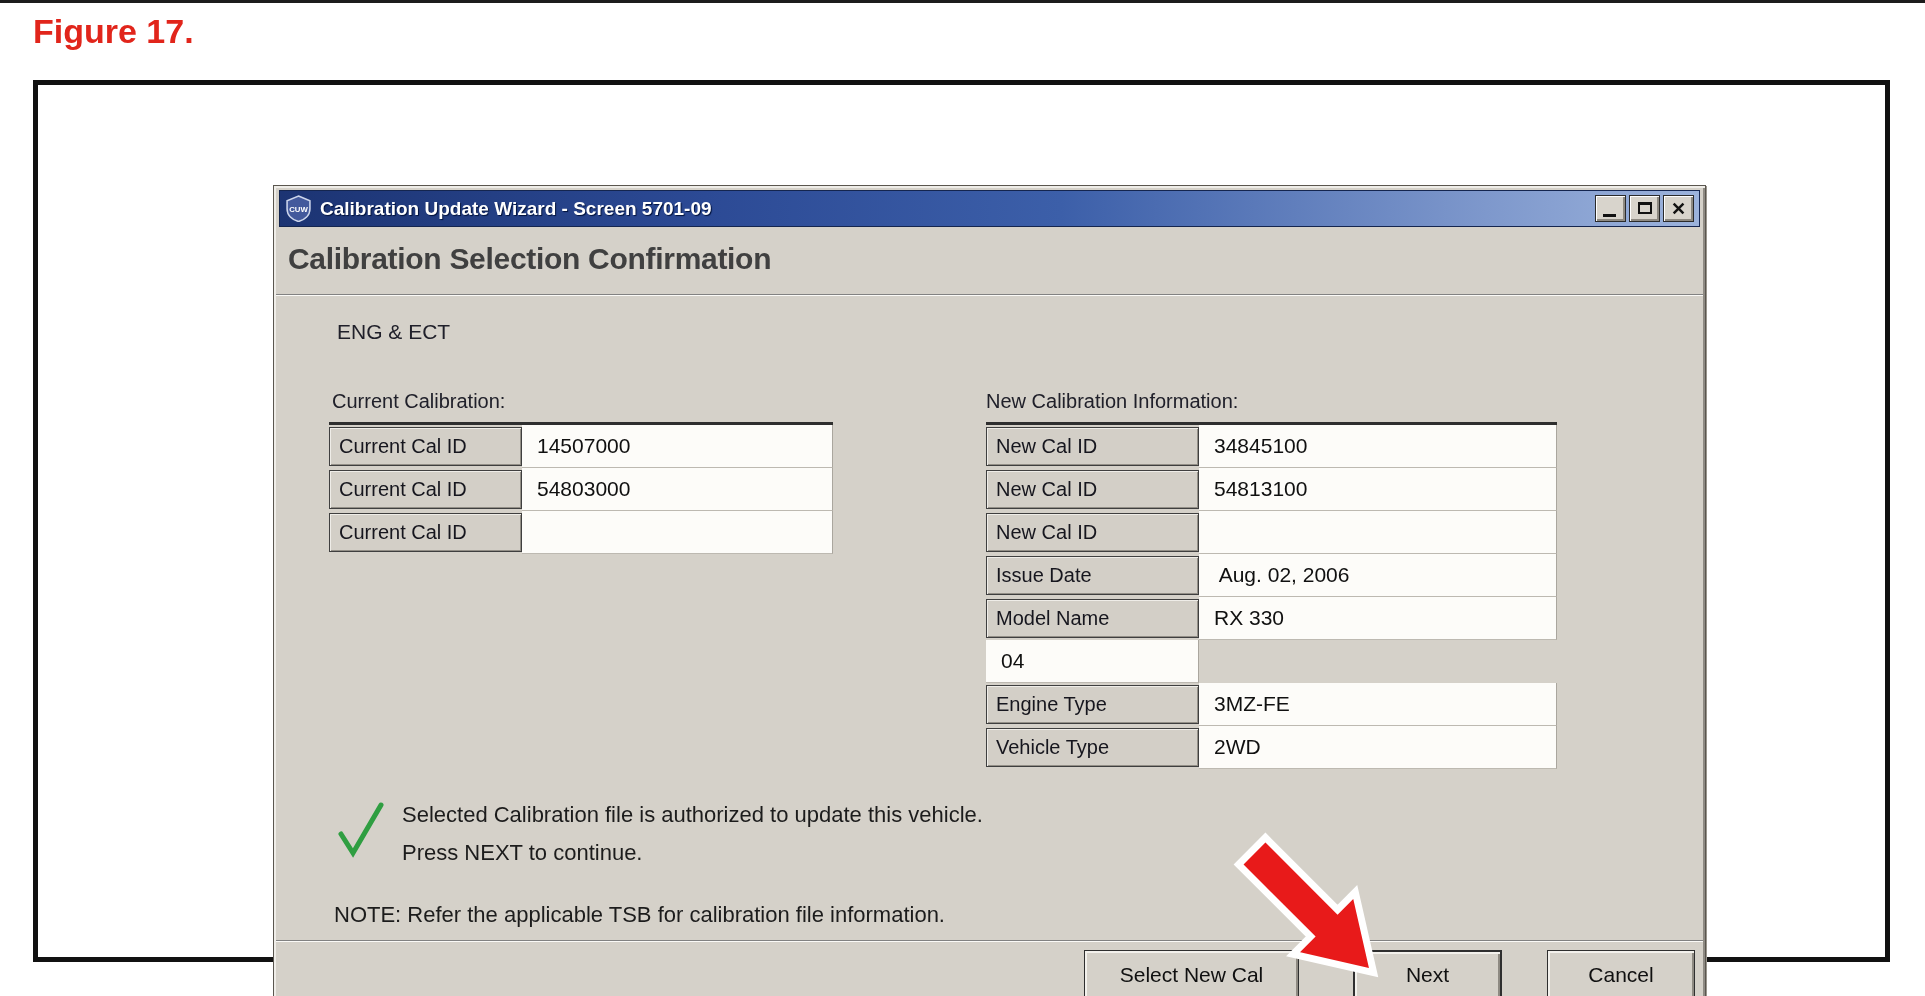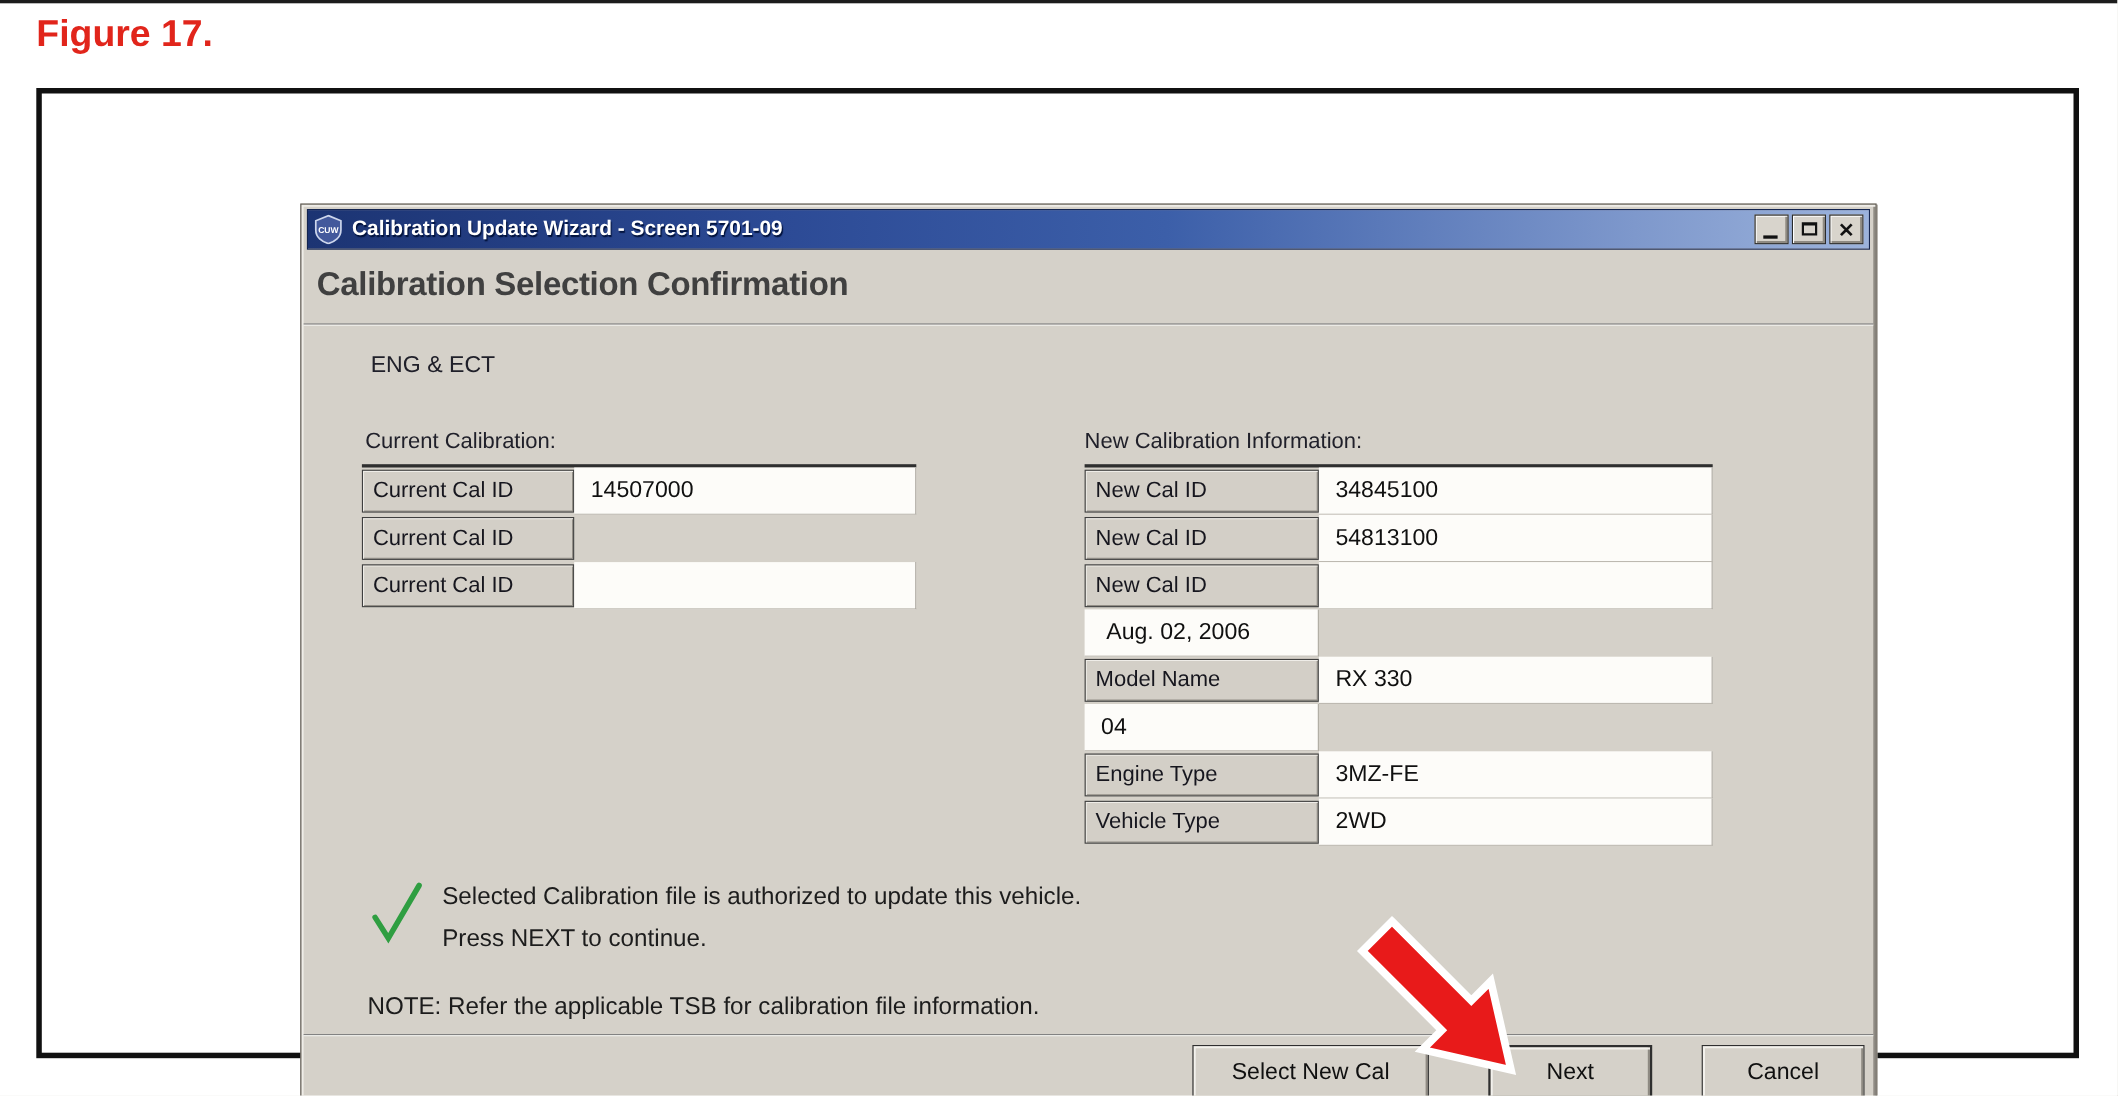--- a/index.html
+++ b/index.html
@@ -104,20 +104,21 @@
       <div id="eng-ect">ENG &amp; ECT</div>
 
       <div id="cap-current" class="table-caption">Current Calibration:</div>
       <div id="table-current" class="cal-table">
         <div class="cal-row">
           <div class="cal-lbl">Current Cal ID</div>
           <div class="cal-val">14507000</div>
         </div>
         <div class="cal-row">
           <div class="cal-lbl">Current Cal ID</div>
+          <div class="cal-val">54803000</div>
         </div>
         <div class="cal-row">
           <div class="cal-lbl">Current Cal ID</div>
           <div class="cal-val"></div>
         </div>
       </div>
 
       <div id="cap-new" class="table-caption">New Calibration Information:</div>
       <div id="table-new" class="cal-table">
         <div class="cal-row">
@@ -126,20 +127,21 @@
         </div>
         <div class="cal-row">
           <div class="cal-lbl">New Cal ID</div>
           <div class="cal-val">54813100</div>
         </div>
         <div class="cal-row">
           <div class="cal-lbl">New Cal ID</div>
           <div class="cal-val"></div>
         </div>
         <div class="cal-row">
+          <div class="cal-lbl">Issue Date</div>
           <div class="cal-val"> Aug. 02, 2006</div>
         </div>
         <div class="cal-row">
           <div class="cal-lbl">Model Name</div>
           <div class="cal-val">RX 330</div>
         </div>
         <div class="cal-row">
           <div class="cal-val">04</div>
         </div>
         <div class="cal-row">

